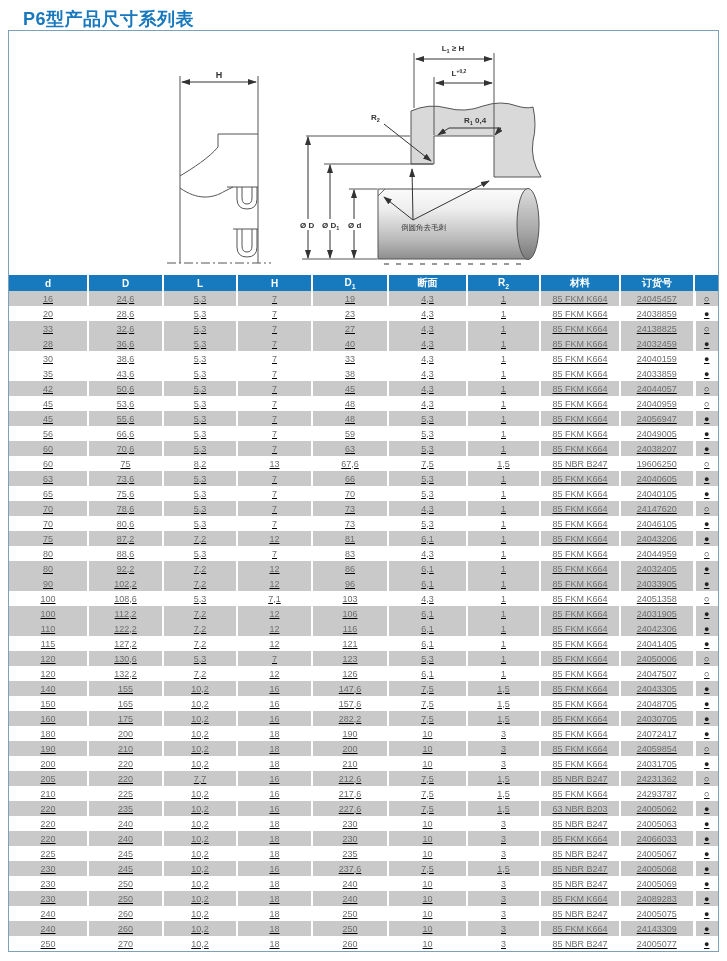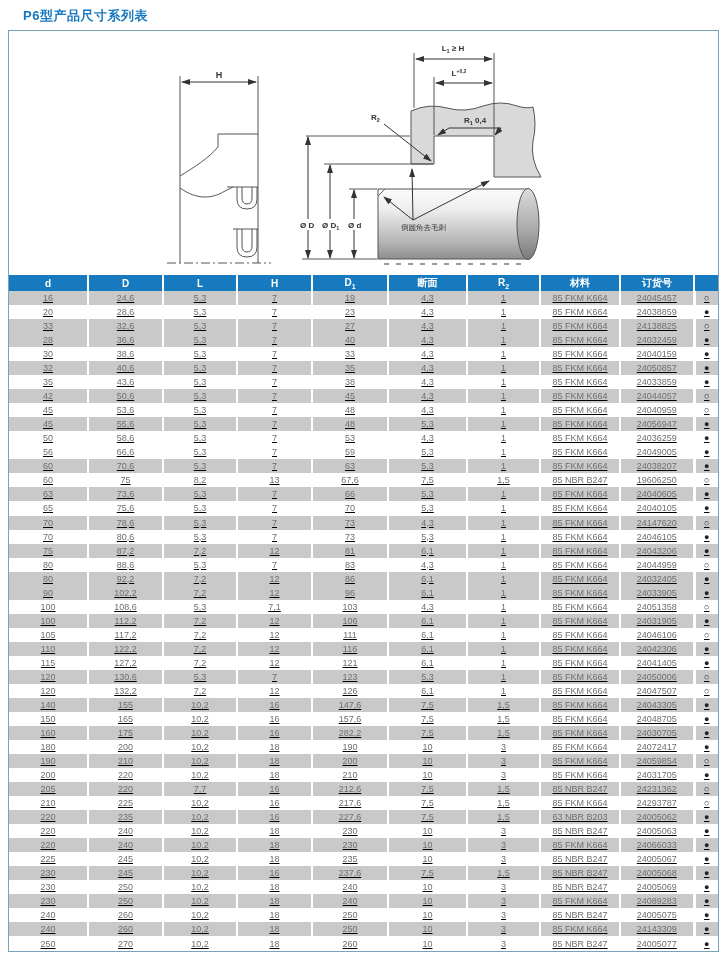--- a/index.html
+++ b/index.html
@@ -3,21 +3,21 @@
 <meta charset="utf-8">
 <style>
   html,body{margin:0;padding:0;}
   body{
     width:727px;height:961px;background:#ffffff;position:relative;
     font-family:"Liberation Sans","DejaVu Sans",sans-serif;
     -webkit-font-smoothing:antialiased;
   }
   .title{
     position:absolute;left:23px;top:7px;
-    font-size:13px;font-weight:bold;color:#1878be;letter-spacing:.5px;
+    font-size:18px;font-weight:bold;color:#1878be;letter-spacing:.5px;
   }
   .box{
     position:absolute;left:8px;top:30px;width:709px;height:920px;
     border:1px solid #7ba2ba;background:#fff;overflow:hidden;
   }
   .drawing{width:709px;height:244px;}
   table.dims{
     width:709px;height:676px;border-collapse:collapse;table-layout:fixed;
   }
   table.dims thead tr{height:16px;}
@@ -228,32 +228,20 @@
           <td>38,6</td>
           <td>5,3</td>
           <td>7</td>
           <td>33</td>
           <td>4,3</td>
           <td>1</td>
           <td>85 FKM K664</td>
           <td>24040159</td>
           <td class="ind">●</td>
         </tr>
-        <tr class="odd">
-          <td>32</td>
-          <td>40,6</td>
-          <td>5,3</td>
-          <td>7</td>
-          <td>35</td>
-          <td>4,3</td>
-          <td>1</td>
-          <td>85 FKM K664</td>
-          <td>24050857</td>
-          <td class="ind">●</td>
-        </tr>
         <tr>
           <td>35</td>
           <td>43,6</td>
           <td>5,3</td>
           <td>7</td>
           <td>38</td>
           <td>4,3</td>
           <td>1</td>
           <td>85 FKM K664</td>
           <td>24033859</td>
@@ -286,32 +274,20 @@
         <tr class="odd">
           <td>45</td>
           <td>55,6</td>
           <td>5,3</td>
           <td>7</td>
           <td>48</td>
           <td>5,3</td>
           <td>1</td>
           <td>85 FKM K664</td>
           <td>24056947</td>
-          <td class="ind">●</td>
-        </tr>
-        <tr>
-          <td>50</td>
-          <td>58,6</td>
-          <td>5,3</td>
-          <td>7</td>
-          <td>53</td>
-          <td>4,3</td>
-          <td>1</td>
-          <td>85 FKM K664</td>
-          <td>24036259</td>
           <td class="ind">●</td>
         </tr>
         <tr>
           <td>56</td>
           <td>66,6</td>
           <td>5,3</td>
           <td>7</td>
           <td>59</td>
           <td>5,3</td>
           <td>1</td>
@@ -456,32 +432,20 @@
           <td>112,2</td>
           <td>7,2</td>
           <td>12</td>
           <td>106</td>
           <td>6,1</td>
           <td>1</td>
           <td>85 FKM K664</td>
           <td>24031905</td>
           <td class="ind">●</td>
         </tr>
-        <tr>
-          <td>105</td>
-          <td>117,2</td>
-          <td>7,2</td>
-          <td>12</td>
-          <td>111</td>
-          <td>6,1</td>
-          <td>1</td>
-          <td>85 FKM K664</td>
-          <td>24046106</td>
-          <td class="ind">○</td>
-        </tr>
         <tr class="odd">
           <td>110</td>
           <td>122,2</td>
           <td>7,2</td>
           <td>12</td>
           <td>116</td>
           <td>6,1</td>
           <td>1</td>
           <td>85 FKM K664</td>
           <td>24042306</td>

